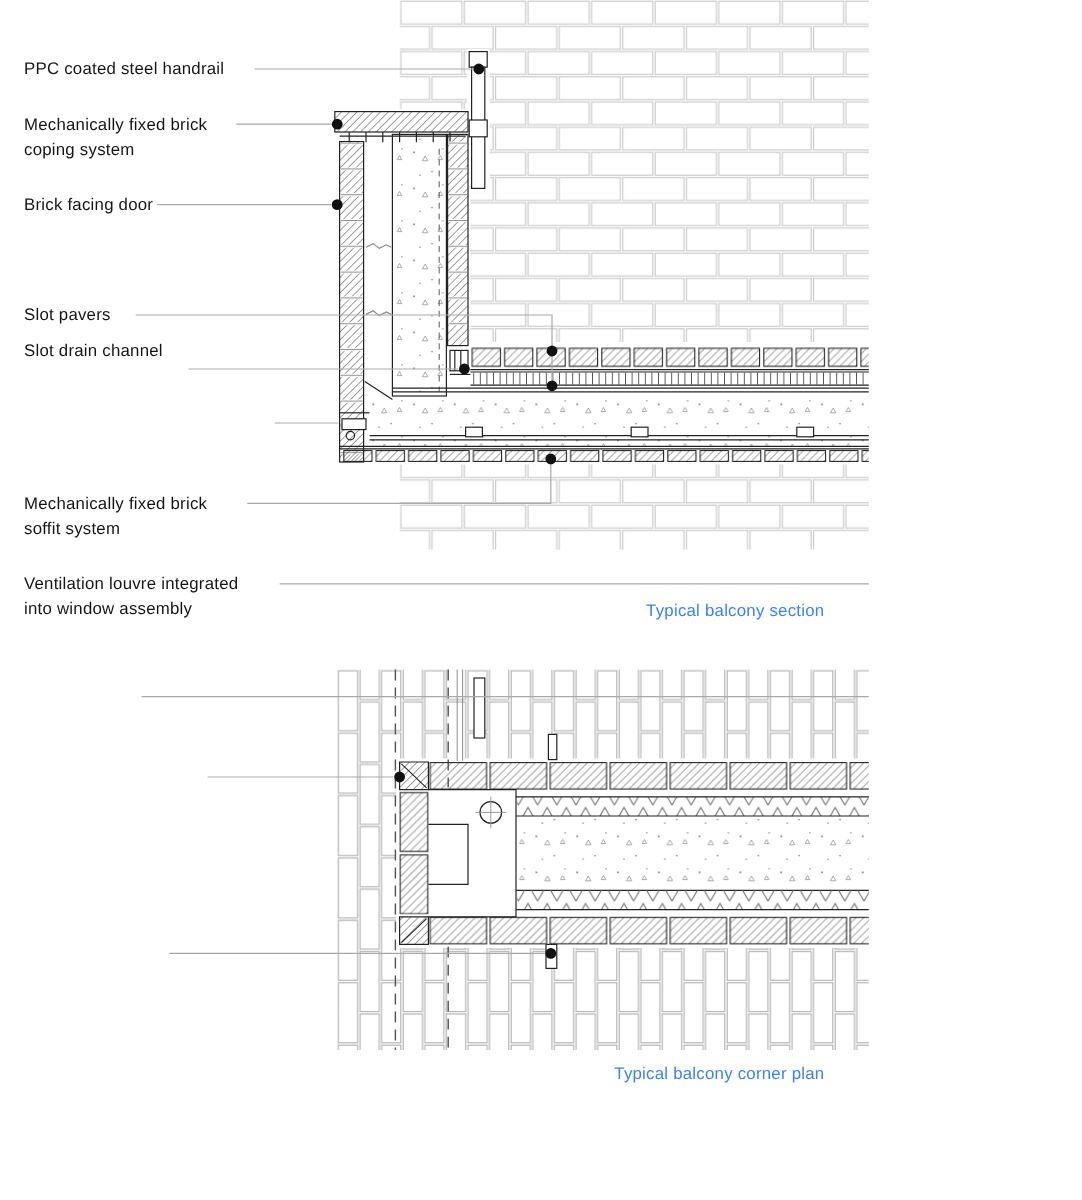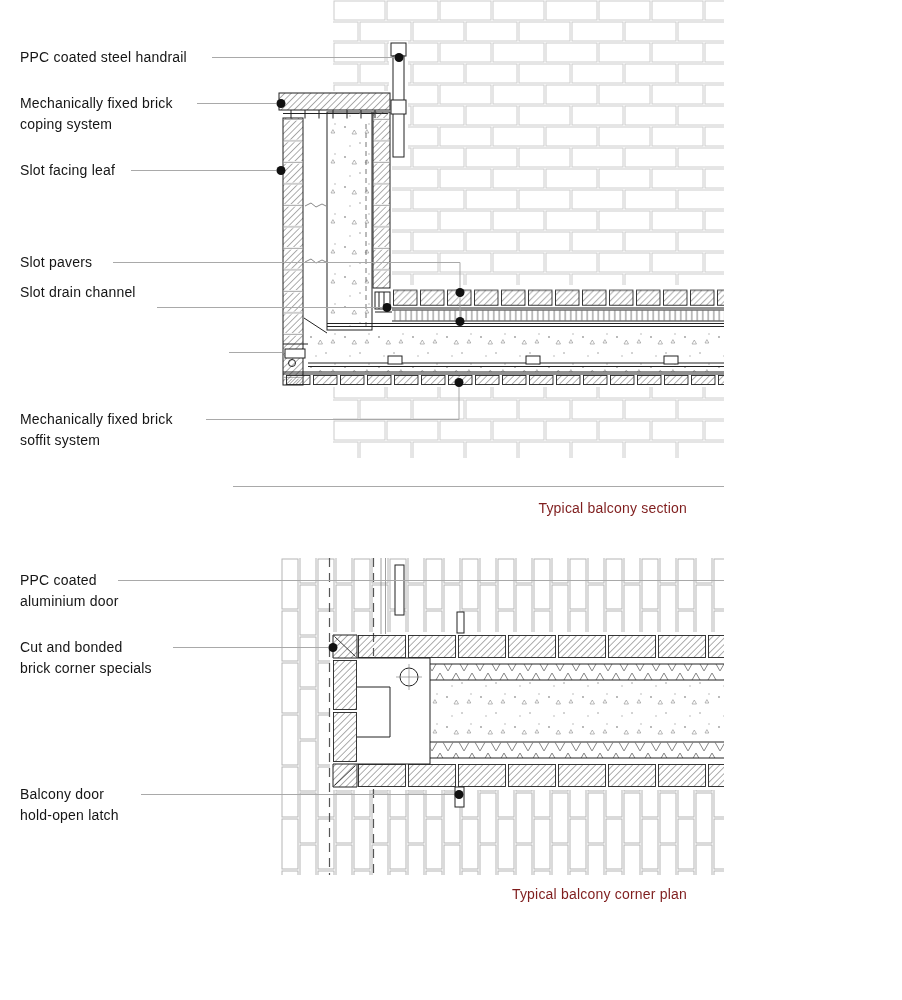--- a/index.html
+++ b/index.html
@@ -6,21 +6,21 @@
   #canvas{
     position:relative;width:724px;height:1000px;background:#fff;overflow:hidden;
     font-family:"Liberation Sans",sans-serif;color:#111;
   }
   #linework{position:absolute;left:0;top:0;}
   .callout{
     position:absolute;left:20px;font-size:14px;line-height:21px;
     letter-spacing:.2px;white-space:pre-line;color:#151515;
   }
   .fig-title{
-    position:absolute;right:37px;font-size:14px;letter-spacing:.2px;color:#7f1d1d;
+    position:absolute;right:37px;font-size:14px;letter-spacing:.2px;color:#3b82f6;
   }
   .scale-label{
     position:absolute;left:752px;width:114px;top:982px;text-align:center;
     font-size:16px;color:#151515;
   }
 </style>
 </head>
 <body>
 
 <div id="canvas">
@@ -327,28 +327,24 @@
     <g stroke="#444" stroke-width="1.1">
       <line x1="752" y1="978.5" x2="866" y2="978.5"></line>
       <line x1="752" y1="973" x2="752" y2="984"></line>
       <line x1="866" y1="973" x2="866" y2="984"></line>
     </g>
   </svg>
 
   <div class="callout" style="top:47px">PPC coated steel handrail</div>
   <div class="callout" style="top:93px">Mechanically fixed brick
 coping system</div>
-  <div class="callout" style="top:160px">Slot facing leaf</div>
+  <div class="callout" style="top:160px">Brick facing door</div>
   <div class="callout" style="top:252px">Slot pavers</div>
   <div class="callout" style="top:282px">Slot drain channel</div>
   <div class="callout" style="top:409px">Mechanically fixed brick
 soffit system</div>
-  <div class="callout" style="top:570px">PPC coated
-aluminium door</div>
-  <div class="callout" style="top:637px">Cut and bonded
-brick corner specials</div>
-  <div class="callout" style="top:784px">Balcony door
-hold-open latch</div>
+  <div class="callout" style="top:476px">Ventilation louvre integrated
+into window assembly</div>
 
   <div class="fig-title" style="top:500px">Typical balcony section</div>
   <div class="fig-title" style="top:886px">Typical balcony corner plan</div>
   <div class="scale-label">0.5m</div>
 </div>
 
 </body></html>

